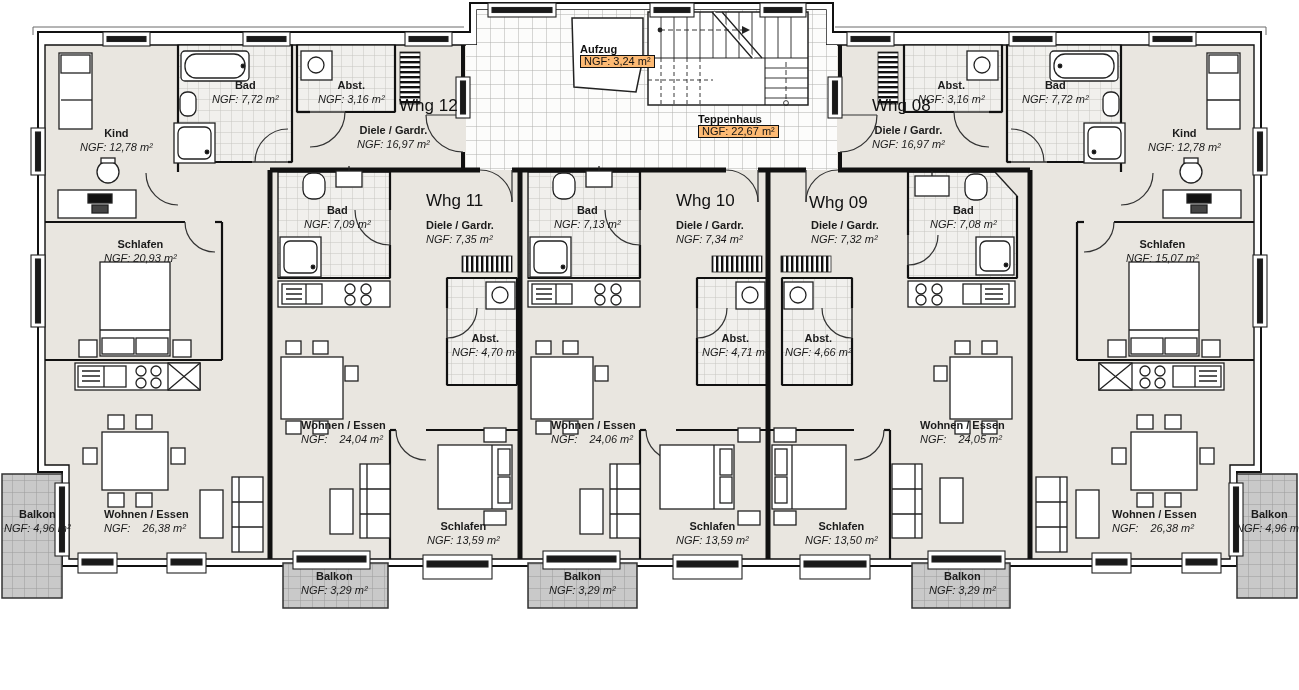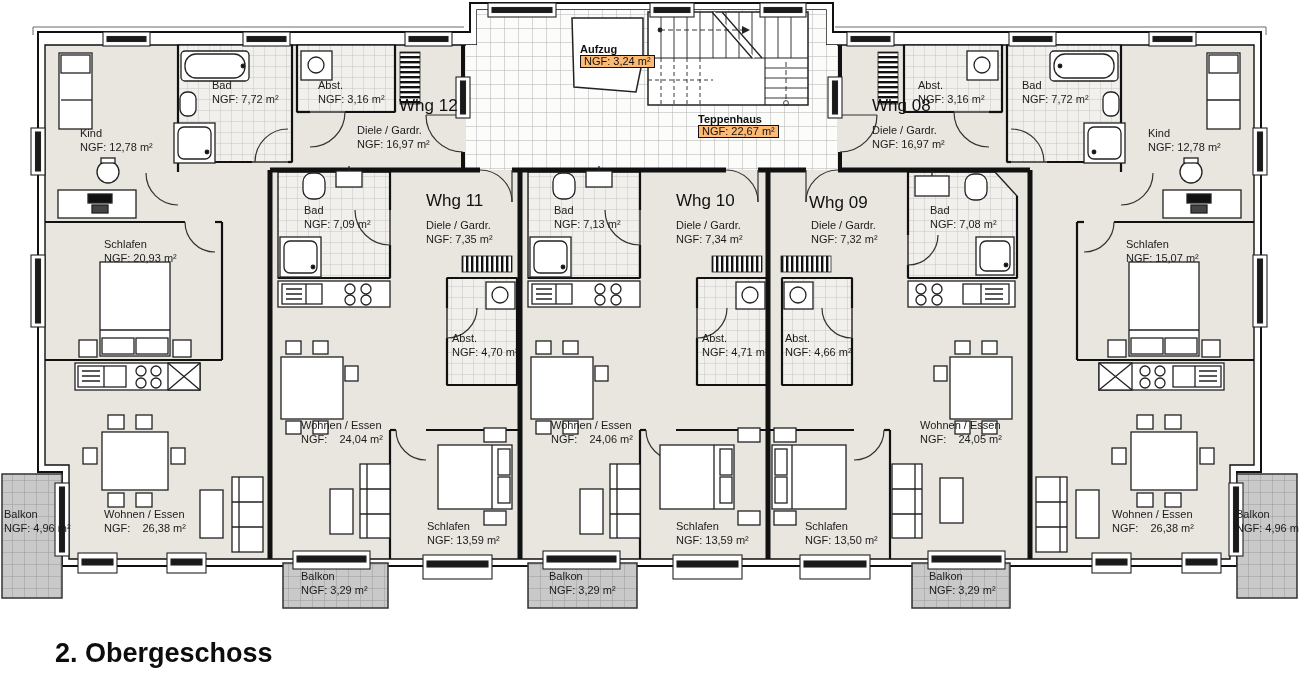--- a/index.html
+++ b/index.html
@@ -1,21 +1,21 @@
 <!DOCTYPE html>
 <html><head>
 <meta charset="utf-8">
 <style>
   html,body{margin:0;padding:0;background:#fff;}
   body{width:1299px;height:690px;overflow:hidden;font-family:"Liberation Sans",sans-serif;}
   .stage{position:relative;width:1299px;height:690px;background:#fff;}
   .stage svg{position:absolute;left:0;top:0;}
   .lbl{position:absolute;color:#1b1b1b;line-height:13.5px;white-space:pre;z-index:5;}
-  .rn{font-weight:normal;font-size:11px;}
-  .ra{font-size:11px;}
+  .rn{font-weight:bold;font-size:11px;text-align:center;}
+  .ra{font-size:11px;font-style:italic;}
   .apt-title{position:absolute;color:#111;font-weight:normal;font-size:17px;white-space:pre;z-index:5;}
   .core-lbl{position:absolute;color:#111;font-size:11px;line-height:10px;white-space:pre;z-index:5;}
   .cn{font-weight:bold;}
   .cb{display:inline-block;border:1px solid #111;background:#fdba74;padding:0 3px 1px 3px;margin-top:1px;}
   .floor-title{position:absolute;color:#0d0d0d;font-weight:bold;font-size:27px;white-space:pre;z-index:5;}
 </style>
 </head>
 <body>
 
 <div class="stage">
@@ -532,15 +532,14 @@
 <div class="lbl" style="left:918px;top:79px"><div class="rn">Abst.</div><div class="ra">NGF: 3,16 m²</div></div>
 <div class="lbl" style="left:1022px;top:79px"><div class="rn">Bad</div><div class="ra">NGF: 7,72 m²</div></div>
 <div class="lbl" style="left:1148px;top:127px"><div class="rn">Kind</div><div class="ra">NGF: 12,78 m²</div></div>
 <div class="lbl" style="left:1126px;top:238px"><div class="rn">Schlafen</div><div class="ra">NGF: 15,07 m²</div></div>
 <div class="lbl" style="left:1112px;top:508px"><div class="rn">Wohnen / Essen</div><div class="ra">NGF:    26,38 m²</div></div>
 <div class="lbl" style="left:1236px;top:508px"><div class="rn">Balkon</div><div class="ra">NGF: 4,96 m²</div></div>
 
 <div class="core-lbl" style="left:580px;top:44px"><div class="cn">Aufzug</div><div class="cb">NGF: 3,24 m²</div></div>
 <div class="core-lbl" style="left:698px;top:114px"><div class="cn">Teppenhaus</div><div class="cb">NGF: 22,67 m²</div></div>
 
-<div class="floor-title" style="left:55px;top:638px">2. Obergeschoss</div>
 
 </div>
 
 </body></html>

